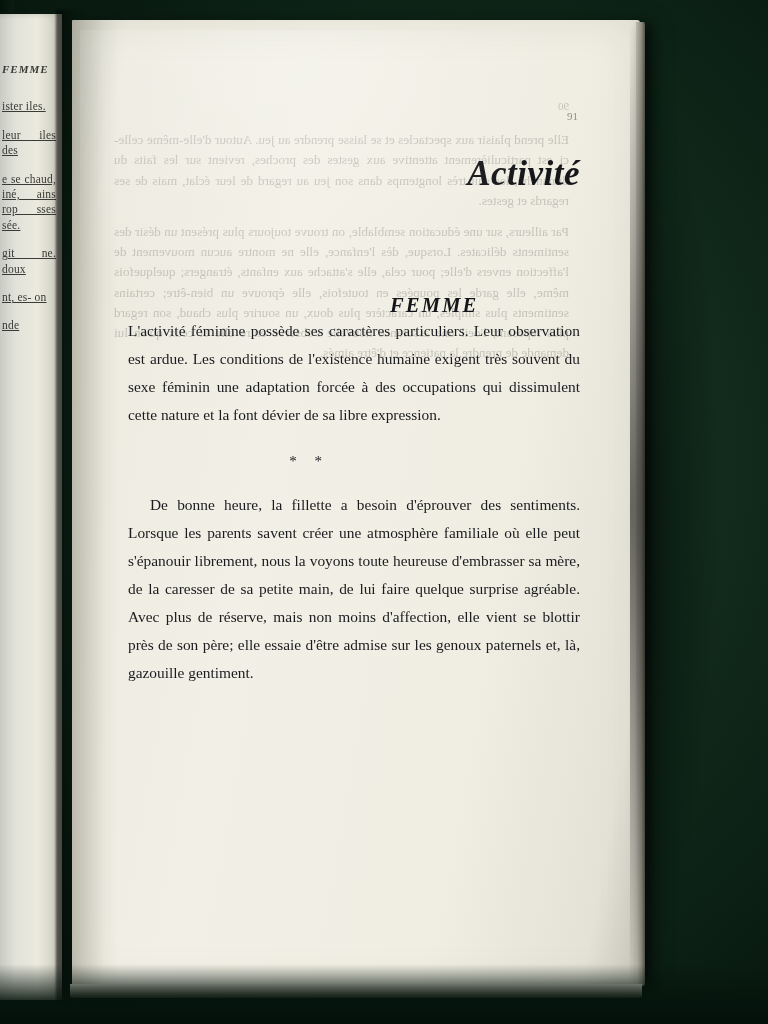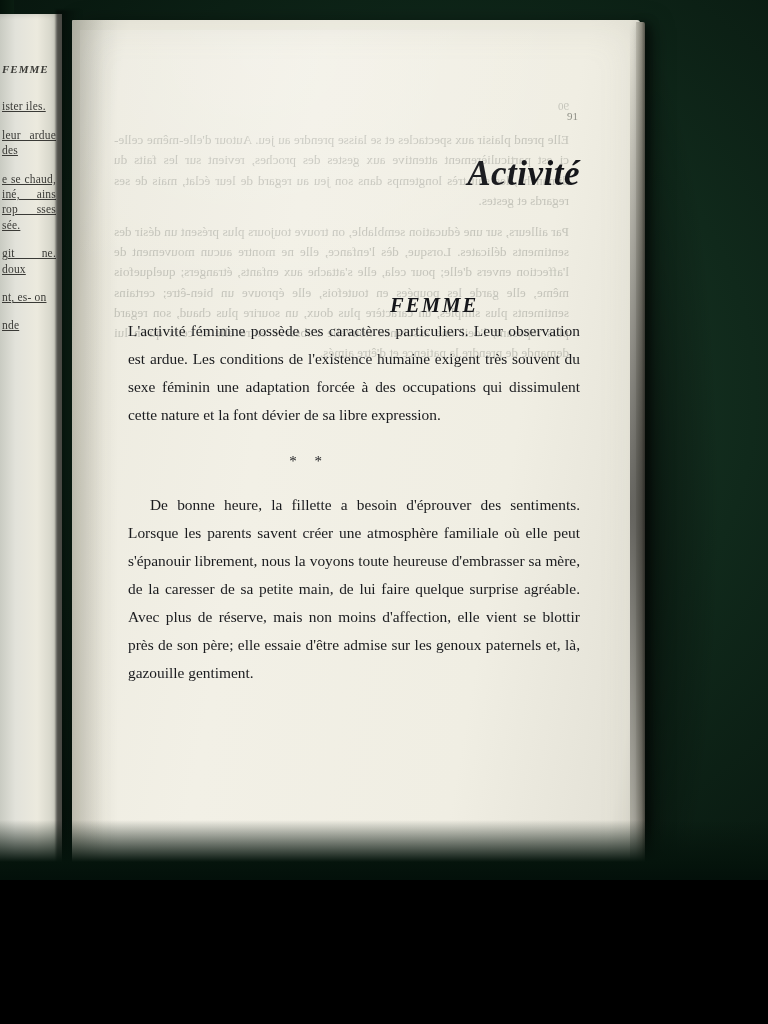--- a/index.html
+++ b/index.html
@@ -11,21 +11,21 @@
     width: 768px;
     height: 1024px;
     overflow: hidden;
     font-family: "Liberation Serif", serif;
   }
 
   
   .scene {
     position: relative;
     width: 768px;
-    height: 880px;
+    height: 1024px;
     background: radial-gradient(ellipse at 60% 45%, #1b3a28 0%, #10291b 45%, #06130c 100%);
     overflow: hidden;
   }
 
   
   .table-left {
     position: absolute;
     left: 0; top: 0;
     width: 14px; height: 1024px;
     background: linear-gradient(90deg,#04120a 0%, #0a1d11 100%);
@@ -203,21 +203,21 @@
 <body>
 
 <div class="scene">
 
   <div class="table-left"></div>
 
   <div class="page-left">
     <div class="lp-inner">
       <div class="lp-head">FEMME</div>
       <p class="lp-para">ister iles.</p>
-      <p class="lp-para">leur ardue des</p>
+      <p class="lp-para">leur iles des</p>
       <p class="lp-para">e se chaud, iné, ains rop sses sée.</p>
       <p class="lp-para">git ne. doux</p>
       <p class="lp-para">nt, es- on</p>
       <p class="lp-para">nde</p>
     </div>
   </div>
 
   <div class="gutter"></div>
 
   <div class="page-right">

